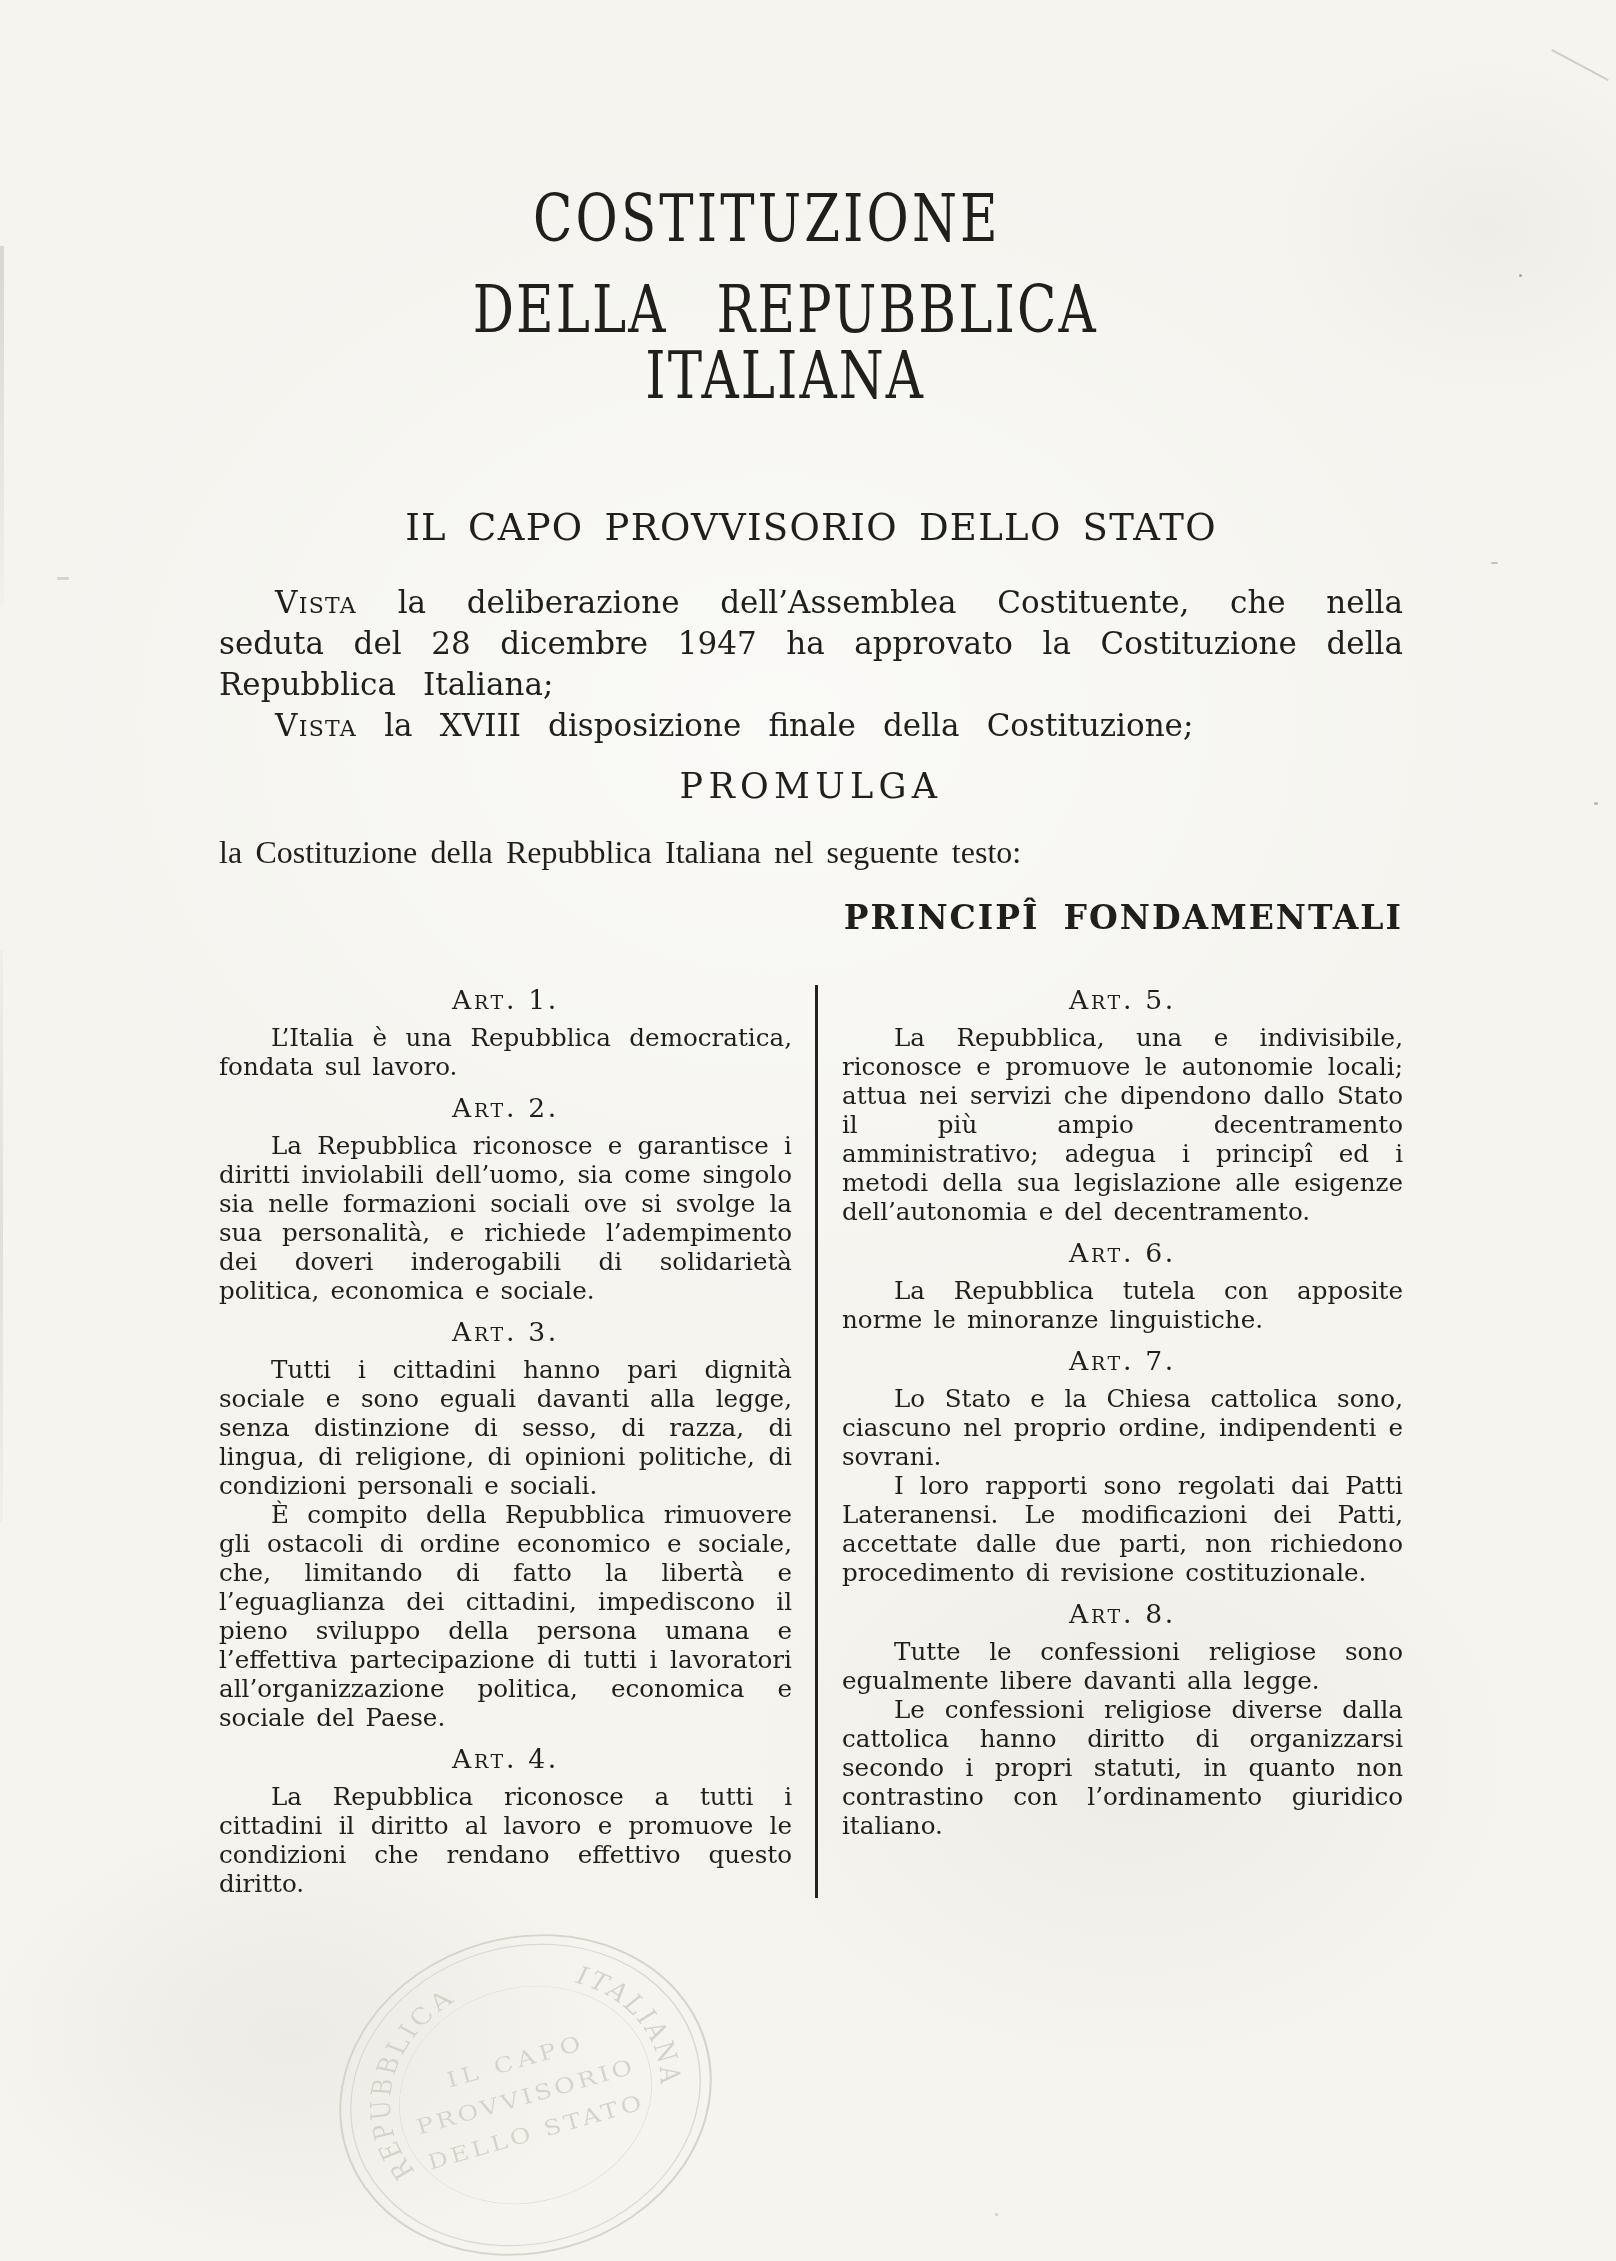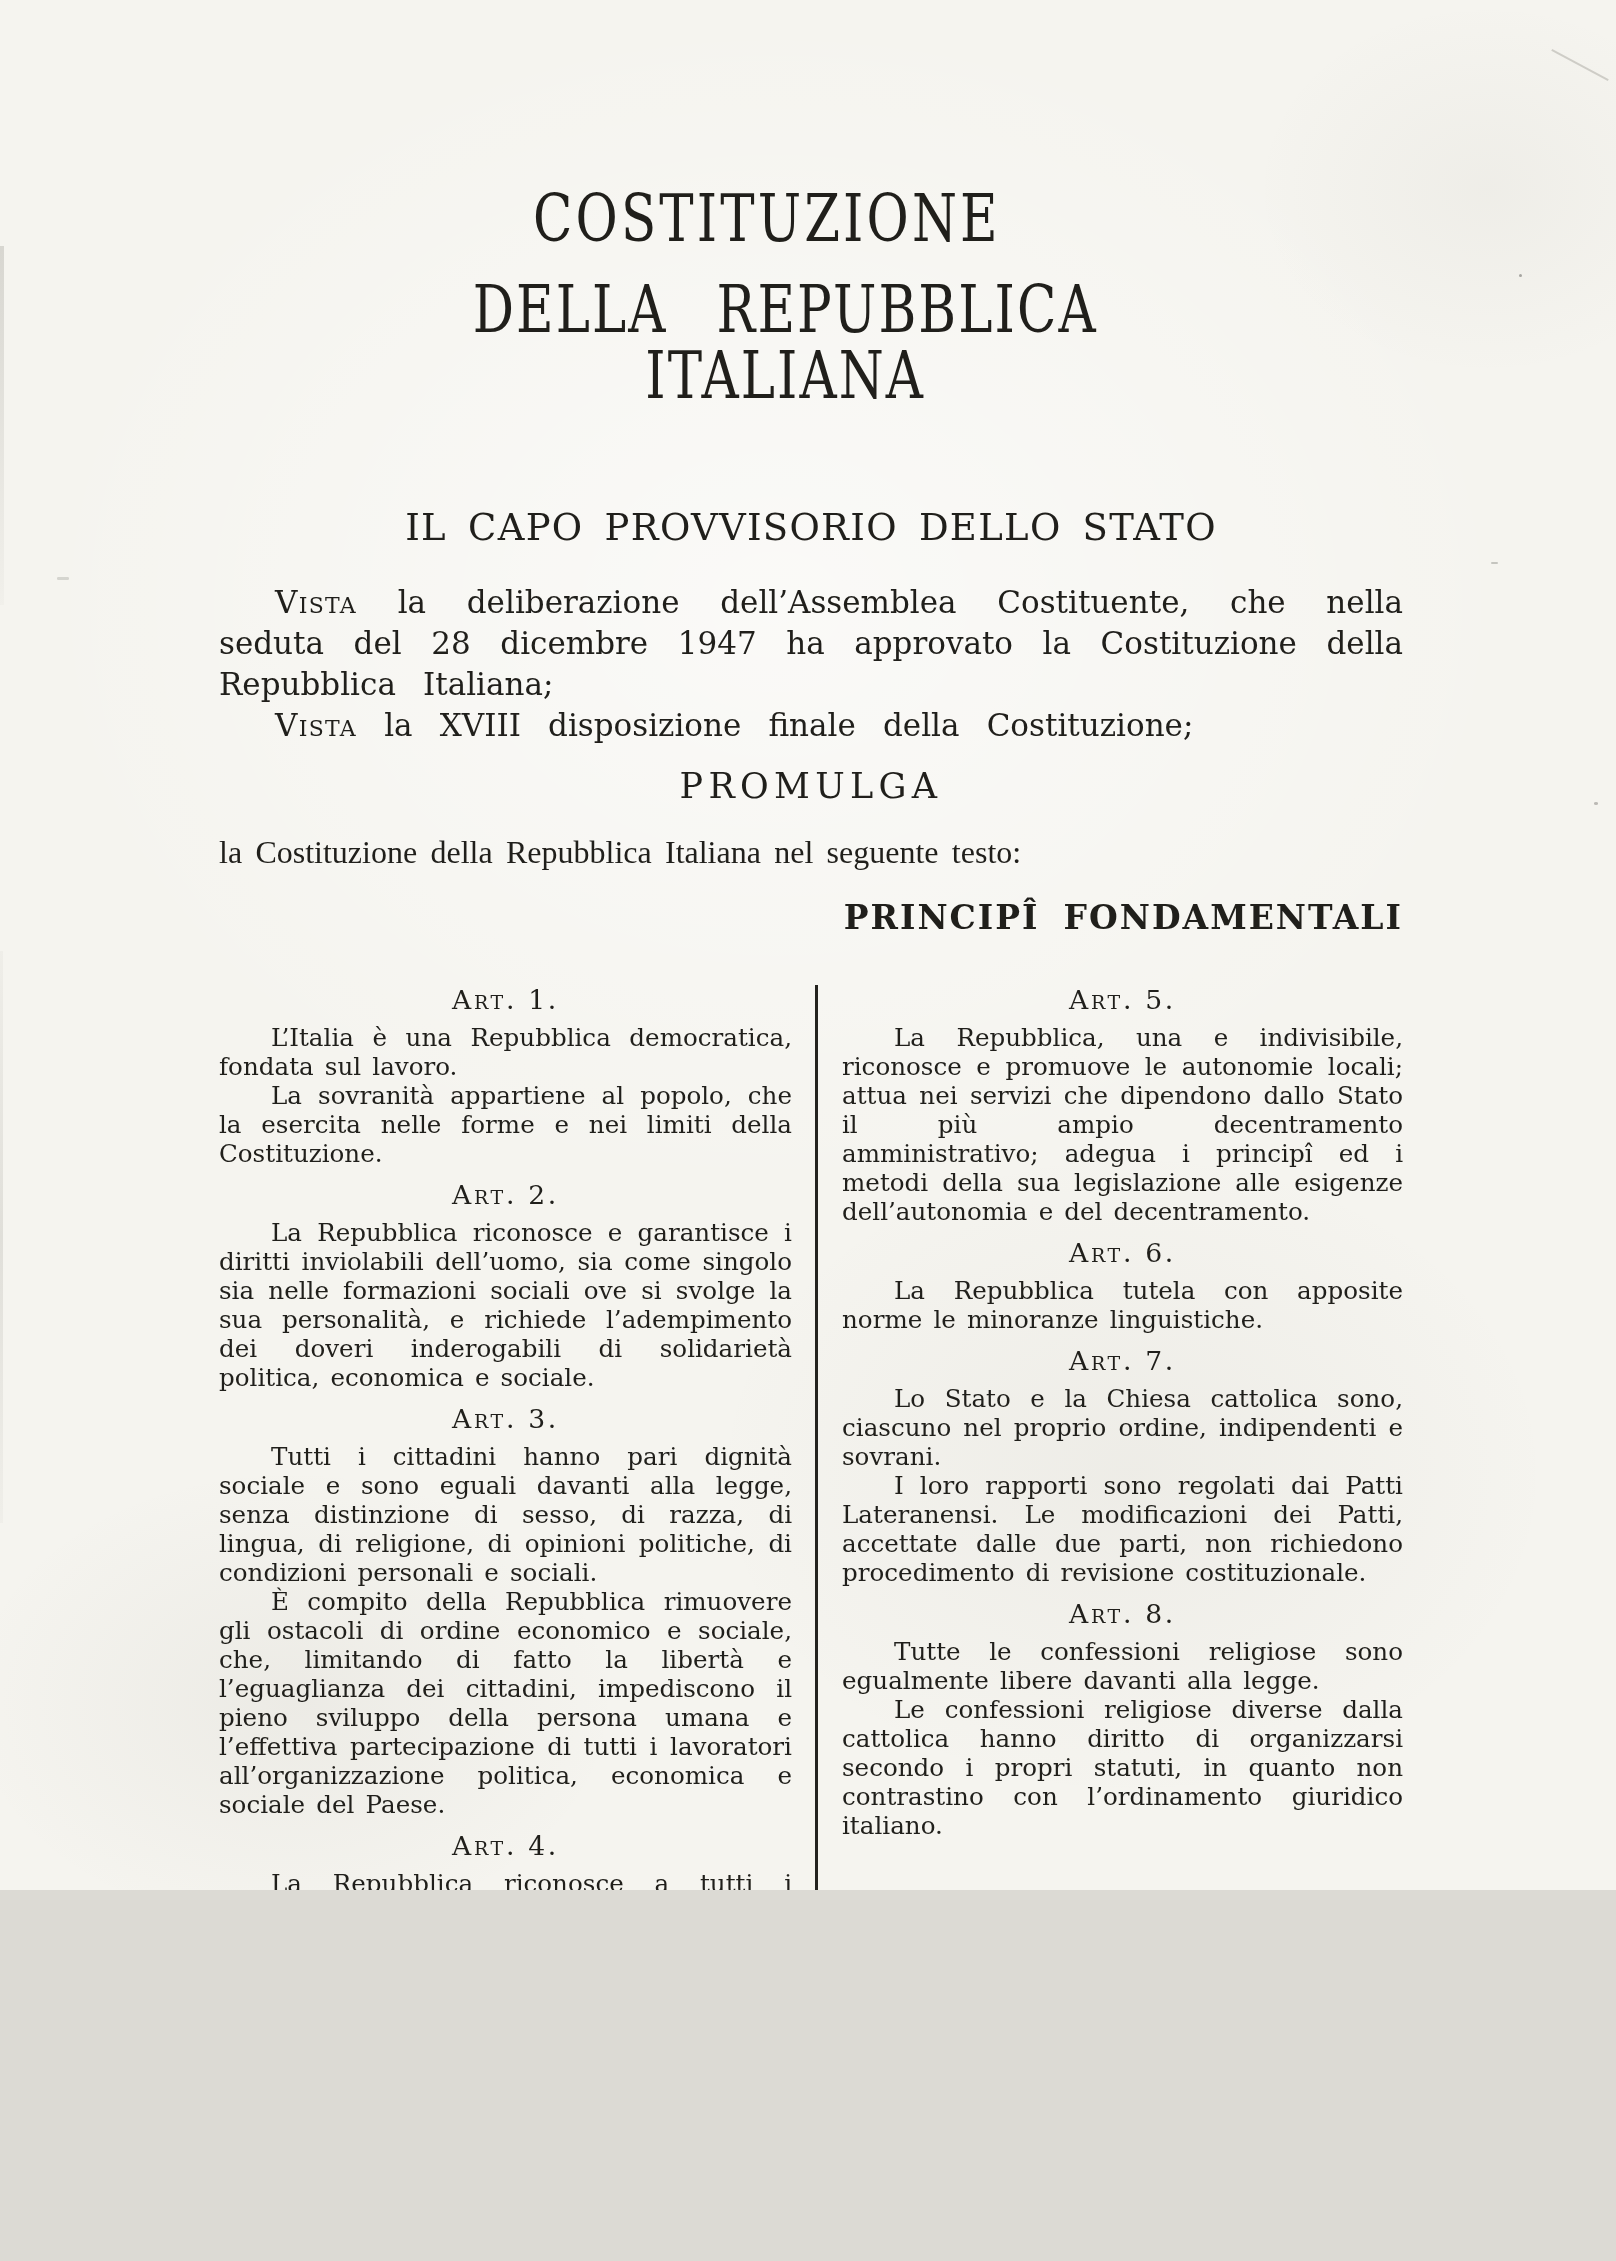--- a/index.html
+++ b/index.html
@@ -1,19 +1,19 @@
 <!DOCTYPE html>
 <html lang="it" style="font-size:10.6px"><head>
 <meta charset="utf-8">
 <style>
   html, body { margin:0; padding:0; }
   body { background:#dcdad4; }
   .page {
     position:relative;
-    width:1617px; height:1890px;
+    width:1617px; height:2261px;
     margin:0 auto;
     background:#f5f4ef;
     color:#201f1b;
     font-family:"DejaVu Serif", "Liberation Serif", serif;
     overflow:hidden;
   }
   .page::before{
     content:""; position:absolute; inset:0; pointer-events:none;
     background:
       radial-gradient(598px 465px at 70% 78%, rgba(120,115,100,0.06), transparent 70%),
@@ -101,21 +101,20 @@
     <div class="promulga">PROMULGA</div>
     <p class="promulga-text">la Costituzione della Repubblica Italiana nel seguente testo:</p>
 
     <div class="section-title">PRINCIPÎ FONDAMENTALI</div>
 
     <div class="columns">
       <div class="col col-left">
           <div class="article">
             <div class="art-heading">Art. 1.</div>
             <p>L’Italia è una Repubblica democratica, fondata sul lavoro.</p>
-            <p>La sovranità appartiene al popolo, che la esercita nelle forme e nei limiti della Costituzione.</p>
           </div>
           <div class="article">
             <div class="art-heading">Art. 2.</div>
             <p>La Repubblica riconosce e garantisce i diritti inviolabili dell’uomo, sia come singolo sia nelle formazioni sociali ove si svolge la sua personalità, e richiede l’adempimento dei doveri inderogabili di solidarietà politica, economica e sociale.</p>
           </div>
           <div class="article">
             <div class="art-heading">Art. 3.</div>
             <p>Tutti i cittadini hanno pari dignità sociale e sono eguali davanti alla legge, senza distinzione di sesso, di razza, di lingua, di religione, di opinioni politiche, di condizioni personali e sociali.</p>
             <p>È compito della Repubblica rimuovere gli ostacoli di ordine economico e sociale, che, limitando di fatto la libertà e l’eguaglianza dei cittadini, impediscono il pieno sviluppo della persona umana e l’effettiva partecipazione di tutti i lavoratori all’organizzazione politica, economica e sociale del Paese.</p>
           </div>

